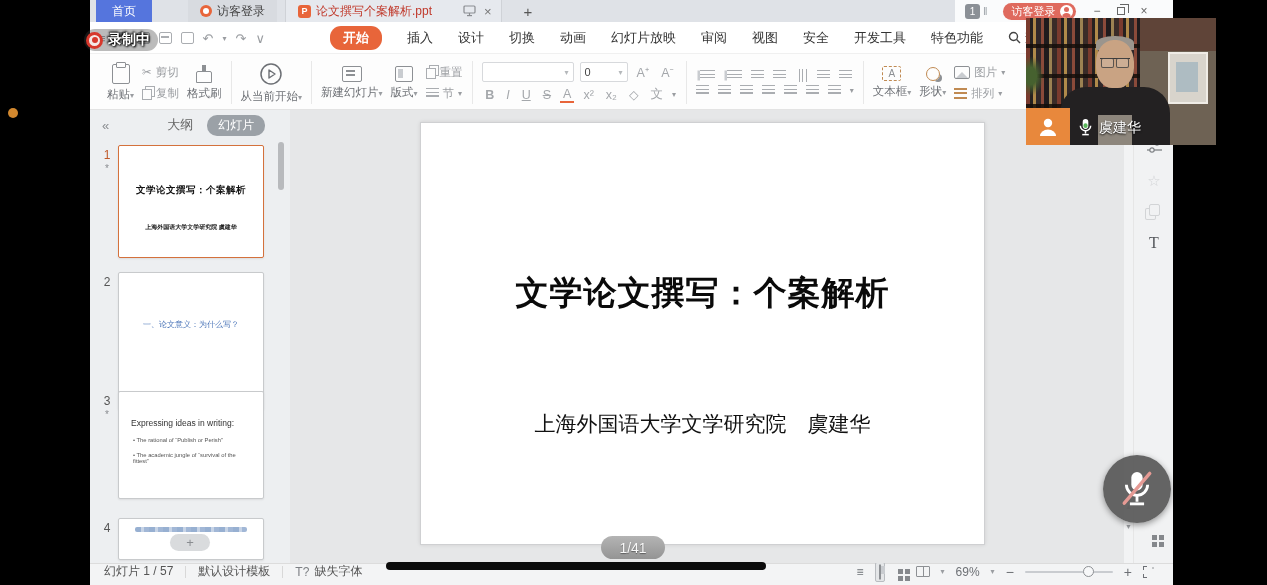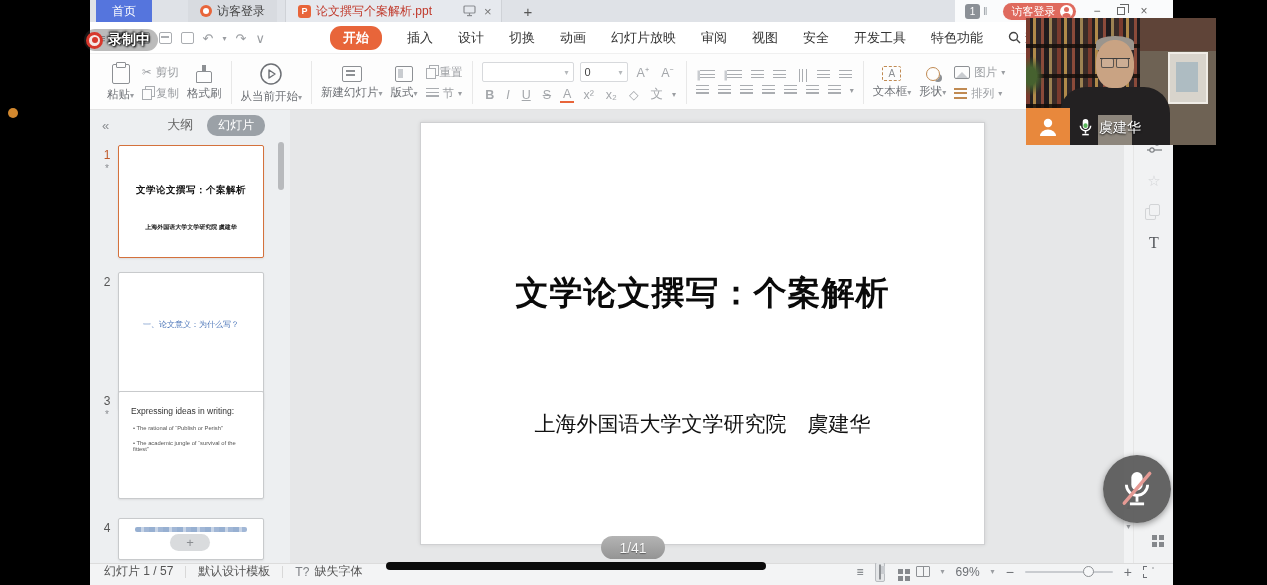--- a/index.html
+++ b/index.html
@@ -85,21 +85,21 @@
   .sb-tab-outline { margin-left:58px; }
   .sb-tab-slides { margin-left:14px; background:#9ba1a7; color:#fff; border-radius:10px; padding:2px 11px; font-size:12px; }
   .thumb { position:absolute; left:28px; width:146px; background:#fff; border:1px solid #c8cacc; border-radius:2px; box-shadow:0 1px 2px rgba(0,0,0,.08); overflow:hidden; }
   .thumb.sel { border:1.5px solid #d4713c; }
   .tnum { position:absolute; left:10px; width:14px; text-align:center; font-size:12px; color:#555; }
   .tnum.orange { color:#c05a2a; }
   .tstar { position:absolute; left:10px; width:14px; text-align:center; font-size:10px; color:#8a8d91; }
   .t1-title { margin-top:38px; text-align:center; font-size:9.5px; font-weight:bold; color:#111; letter-spacing:.5px; }
   .t1-sub { margin-top:26px; text-align:center; font-size:6px; font-weight:bold; color:#222; }
   .t2-line { margin-top:46px; text-align:center; font-size:8px; color:#4a74b8; }
-  .t3-head { margin:14px 0 0 12px; font-size:8.5px; color:#333; }
+  .t3-head { margin:26px 0 0 12px; font-size:8.5px; color:#333; }
   .t3-b { margin:9px 0 0 14px; font-size:5.8px; color:#555; width:120px; }
   .t4-smudge { margin:8px auto 0 auto; width:78%; height:5px; border-radius:2px; background:repeating-linear-gradient(90deg,#7d9cc6 0 6px,#b9c9e0 6px 9px,#8aa5cc 9px 14px); opacity:.8; }
   .sb-add { position:absolute; left:80px; top:424px; width:40px; height:17px; border-radius:9px; background:#d9dbdd; color:#8a8d91; font-size:13px; display:flex; align-items:center; justify-content:center; z-index:3; }
   .sb-scroll { position:absolute; left:188px; top:32px; width:6px; height:48px; border-radius:3px; background:#b8babd; }
 
   
   .canvas { position:relative; flex:1; background:#e6e7e8; min-width:0; }
   .slide { position:absolute; left:130px; top:12px; width:565px; height:423px; background:#fff; border:1px solid #cfd0d2; box-shadow:0 0 4px rgba(0,0,0,.10); }
   .slide-title { position:absolute; left:0; right:0; top:148px; text-align:center; font-size:33px; font-weight:bold; color:#0a0a0a; letter-spacing:1px; font-family:"DejaVu Sans","Liberation Sans",sans-serif; }
   .slide-sub { position:absolute; left:0; right:0; top:287px; text-align:center; font-size:21px; color:#111; font-family:"DejaVu Serif","Liberation Serif",serif; }

